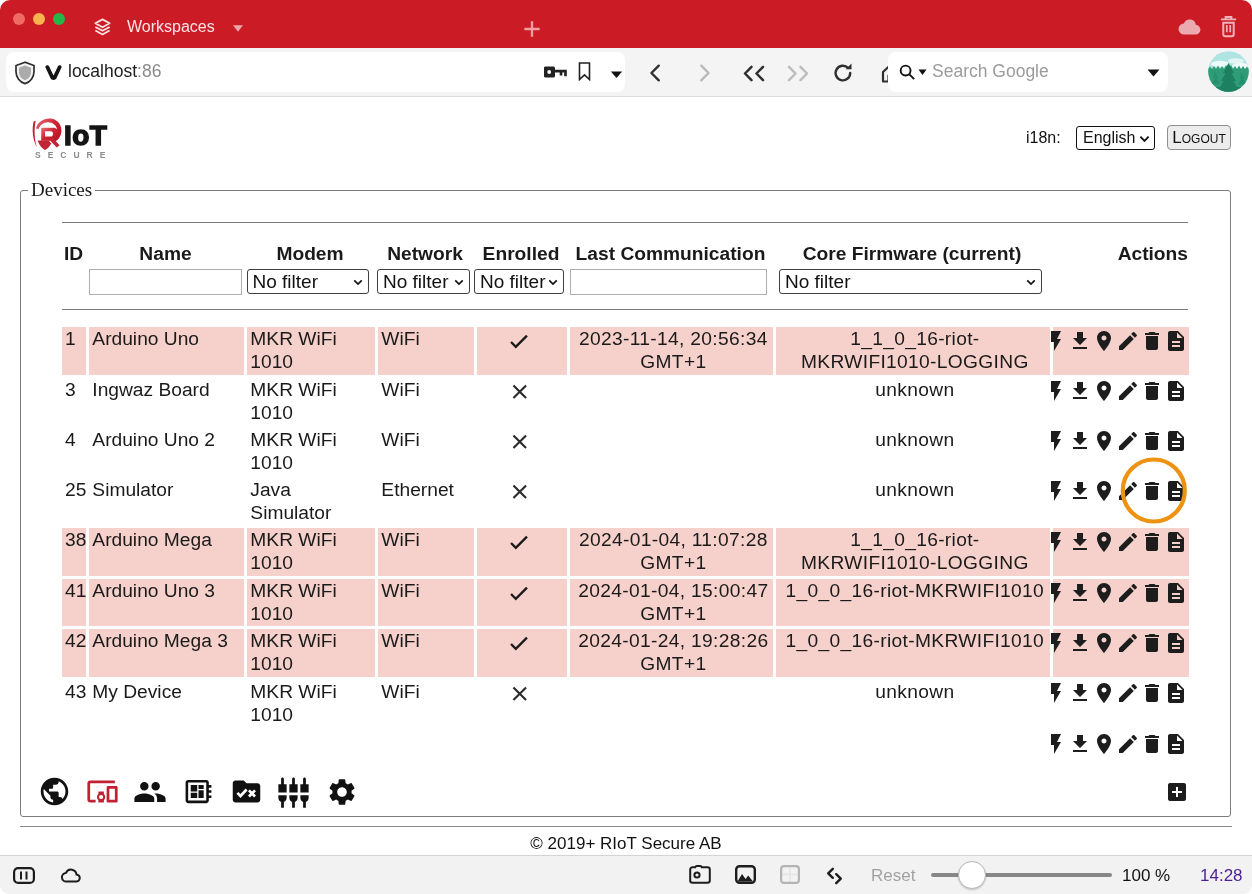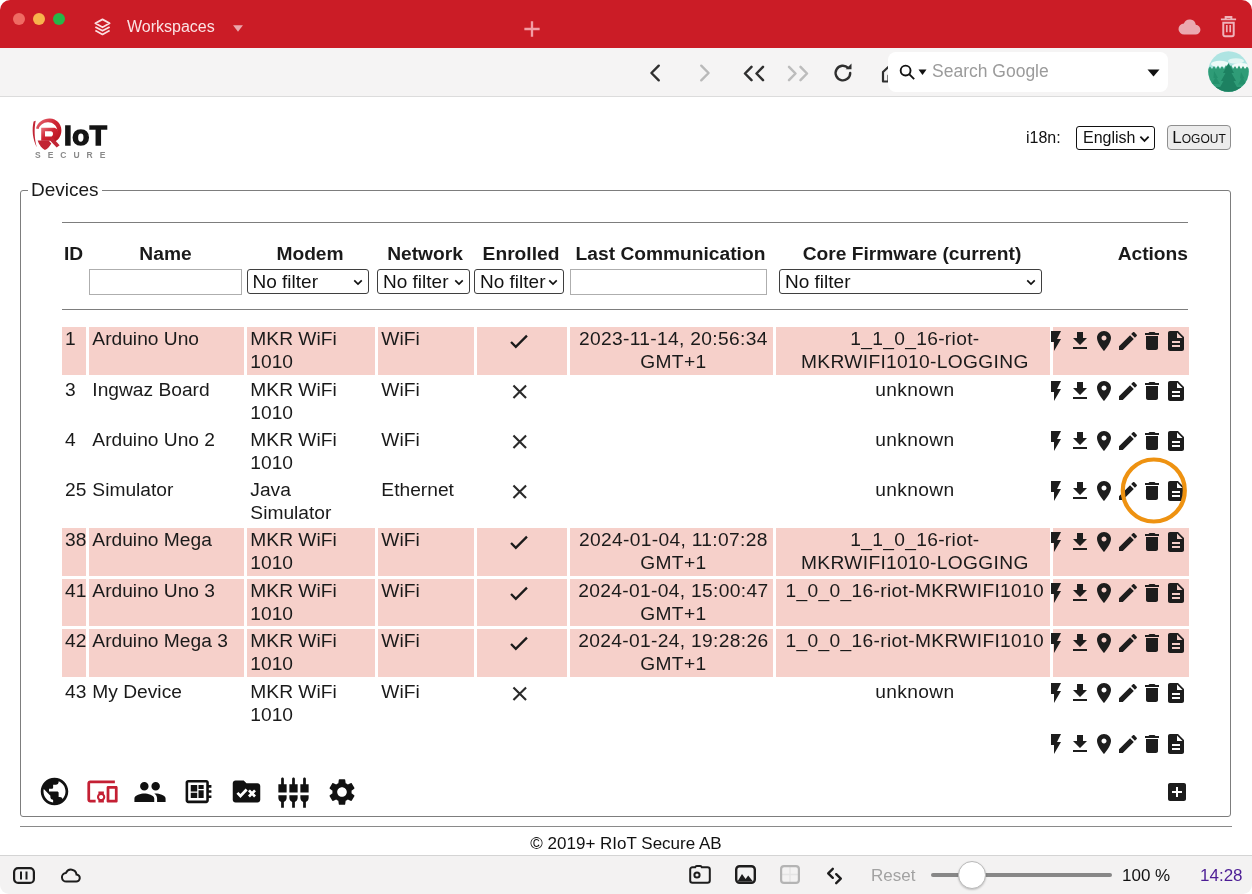--- a/index.html
+++ b/index.html
@@ -11,21 +11,21 @@
 
 #redbar { position:absolute; left:0; top:0; width:1252px; height:48px; background:#cb1c26; }
 .tl { position:absolute; top:12.5px; width:12px; height:12px; border-radius:50%; }
 #toolbar { position:absolute; left:0; top:48px; width:1252px; height:49px; background:#f5f4f4; border-bottom:1px solid #dcdcdc; }
 #tab { position:absolute; left:259px; top:7px; width:251px; height:41px; background:#f5f4f4; border-radius:7px 7px 0 0; }
 #urlfield { position:absolute; left:6px; top:4px; width:619px; height:40px; background:#ffffff; border-radius:8px; }
 #searchfield { position:absolute; left:888px; top:4px; width:280px; height:40px; background:#ffffff; border-radius:8px; }
 
 
 #page { position:absolute; left:0; top:98px; width:1252px; height:757px; background:#fff; }
-#fieldset { position:absolute; left:20px; top:92px; width:1210.5px; height:627px; border:1px solid #7d7d7d; border-radius:3px; }
+#fieldset { position:absolute; left:20px; top:92px; width:1210.5px; height:627px; border:1px solid #7d7d7d; border-radius:3px;font-family:Liberation Serif, serif; }
 #legend { position:absolute; left:7px; top:-12px; background:#fff; padding:0 3px; font-size:19px; color:#1a1a1a; }
 .rule { position:absolute; height:1px; background:#7d7d7d; }
 
 table#dev { position:absolute; left:59px; top:226px; border-collapse:separate; border-spacing:3px 3px; table-layout:fixed; font-size:19.2px; line-height:22.5px; color:#1a1a1a; }
 table#dev td { padding:1px 0 1px 3px; vertical-align:top; height:47px; overflow:hidden; }
 table#dev td.c { text-align:center; padding-left:0; padding-right:6px; }
 table#dev tr.pink td { background:#f6d0ca; }
 table#dev tr.h48 td { height:48px; }
 table#dev td.ls { letter-spacing:0.33px;text-align:center; }
 table#dev td.act { text-align:right; padding:2px 0 0 0; white-space:nowrap; }
@@ -67,20 +67,45 @@
       </svg>
 
   <svg class="abs" style="left:1219px; top:15px;" width="19" height="23" viewBox="0 0 20 24" fill="none" stroke="#efb3ba" stroke-width="2.1">
         <path d="M2 4.5h16M7 4.5V2h6v2.5"></path>
         <path d="M4.5 8v12.5a1.8 1.8 0 0 0 1.8 1.8h7.4a1.8 1.8 0 0 0 1.8-1.8V8z"></path>
         <path d="M8.2 10.5v7.5M11.8 10.5v7.5" stroke-width="1.8"></path>
       </svg>
 </div>
 
 <div id="toolbar">
+  <div id="urlfield">
+
+    <svg class="abs" style="left:8px; top:9px;" width="22" height="24" viewBox="0 0 22 24">
+          <path d="M11 1.2 2 4.5v6.3c0 5.4 3.7 10.3 9 11.8 5.3-1.5 9-6.4 9-11.8V4.5z" fill="#f3f3f3" stroke="#2e2e2e" stroke-width="1.7"></path>
+          <path d="M11 4.6 5 6.8v4.3c0 3.7 2.4 7 6 8.1 3.6-1.1 6-4.4 6-8.1V6.8z" fill="#ababab"></path>
+        </svg>
+
+    <svg class="abs" style="left:39px; top:13px;" width="17" height="15" viewBox="0 0 17 15">
+          <path d="M0.5 2.6 C0 1.2 1 0.2 2.2 0.2 C3.2 0.2 3.9 0.7 4.3 1.7 L8.5 10.6 L12.7 1.7 C13.1 0.7 13.8 0.2 14.8 0.2 C16 0.2 17 1.2 16.5 2.6 L11.6 13 C11 14.3 9.9 14.9 8.5 14.9 C7.1 14.9 6 14.3 5.4 13 z" fill="#151515"></path>
+        </svg>
+    <div class="abs" style="left:62px; top:9px; font-size:17.5px; color:#1c1c1c;">localhost<span style="color:#8a8a8a;">:86</span></div>
+
+    <svg class="abs" style="left:538px; top:14px;" width="23" height="13" viewBox="0 0 23 13">
+          <path d="M1.5 0.5h8a1.5 1.5 0 0 1 1.5 1.5v8a1.5 1.5 0 0 1-1.5 1.5h-8A1.5 1.5 0 0 1 0 10.5v-8A1.5 1.5 0 0 1 1.5 0.5z M11 3.8h11.8v6.4h-2.6V6.6h-1.9v3h-2.6v-3H11z" fill="#222" fill-rule="evenodd"></path>
+          <circle cx="5.2" cy="6" r="1.9" fill="#fff"></circle>
+        </svg>
+
+    <svg class="abs" style="left:572px; top:10px;" width="13" height="19" viewBox="0 0 13 19" fill="none" stroke="#222" stroke-width="1.6">
+          <path d="M1.5 1h10V17.5l-5-4.7-5 4.7z"></path>
+        </svg>
+
+    <svg class="abs" style="left:604px; top:18px;" width="13" height="9" viewBox="0 0 15 10">
+          <path d="M1 1.5 7.5 9 14 1.5z" fill="#111"></path>
+        </svg>
+  </div>
 
   <svg class="abs" style="left:645px; top:14px;" width="22" height="22" viewBox="0 0 24 24" fill="none" stroke="#2f2f2f" stroke-width="2.6" stroke-linecap="round" stroke-linejoin="round">
         <path d="M15 4 7 12l8 8"></path>
       </svg>
   <svg class="abs" style="left:693px; top:14px;" width="22" height="22" viewBox="0 0 24 24" fill="none" stroke="#b9b9b9" stroke-width="2.6" stroke-linecap="round" stroke-linejoin="round">
         <path d="M9 4l8 8-8 8"></path>
       </svg>
   <svg class="abs" style="left:740px; top:17px;" width="26" height="17" viewBox="0 0 26 17" fill="none" stroke="#2f2f2f" stroke-width="2.5" stroke-linecap="round" stroke-linejoin="round">
         <path d="M11.5 1.8 5 8.5l6.5 6.7M23 1.8 16.5 8.5l6.5 6.7"></path>
       </svg>

